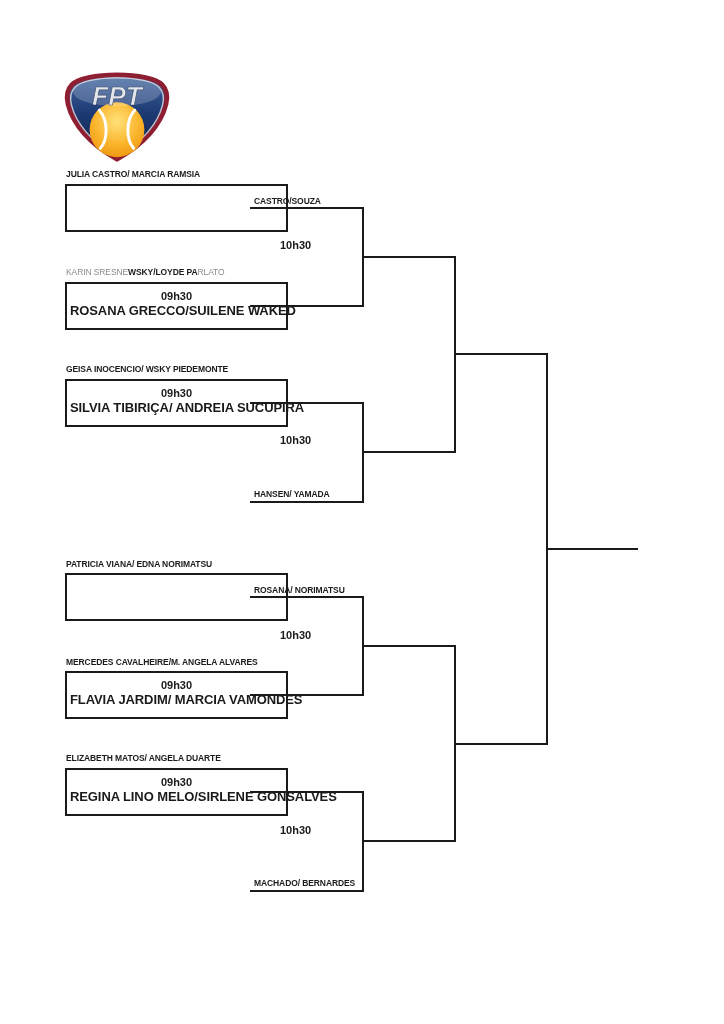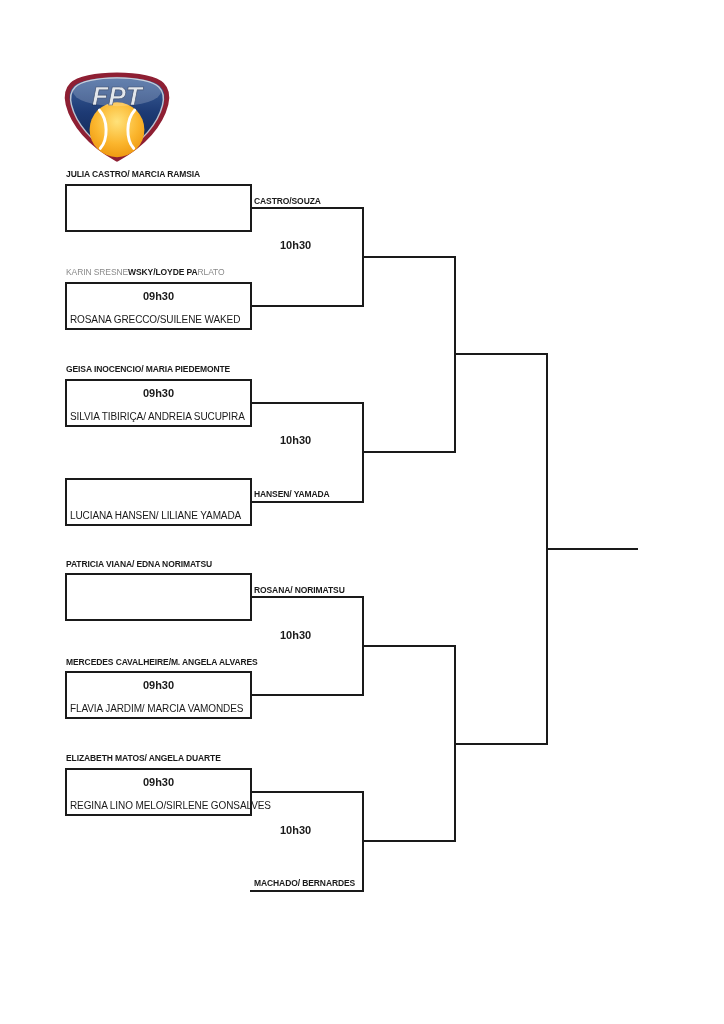--- a/index.html
+++ b/index.html
@@ -12,28 +12,28 @@
     position:absolute;left:281px;top:90px;font-size:19px;font-weight:bold;
     letter-spacing:0.2px;color:#000;white-space:pre;
   }
   .team-label{
     position:absolute;left:66px;font-size:8.5px;font-weight:bold;color:#1a1a1a;
     white-space:nowrap;letter-spacing:-0.1px;line-height:11px;
   }
   .seg-light{color:#8a8a8a;font-weight:normal;}
   .match-box{
     position:absolute;left:65px;width:183px;height:44px;
-    border:2px solid #1a1a1a;background:#fff;
+    border:2px solid #1a1a1a;background:#fff;padding-left:36px;
   }
   .box-time{
     position:absolute;top:6px;left:0;right:0;text-align:center;
     font-size:11px;font-weight:bold;color:#1a1a1a;
   }
   .box-team{
-    position:absolute;bottom:3px;left:3px;font-size:10px;font-weight:normal;
+    position:absolute;bottom:10px;left:3px;font-size:13px;font-weight:bold;
     color:#1a1a1a;white-space:nowrap;letter-spacing:-0.1px;
   }
   .adv-label{
     position:absolute;left:254px;font-size:8.5px;font-weight:bold;color:#1a1a1a;
     white-space:nowrap;letter-spacing:-0.1px;
   }
   .r2-time{position:absolute;left:280px;font-size:11px;font-weight:bold;color:#1a1a1a;}
   .hline{position:absolute;height:2px;background:#1a1a1a;}
   .vline{position:absolute;width:2px;background:#1a1a1a;}
 </style>
@@ -69,29 +69,26 @@
 
   <div class="team-label" style="top:169px">JULIA CASTRO/ MARCIA RAMSIA</div>
   <div class="match-box" style="top:184px"></div>
 
   <div class="team-label" style="top:267px"><span class="seg-light">KARIN SRESNE</span><span class="seg-dark">WSKY/LOYDE PA</span><span class="seg-light">RLATO</span></div>
   <div class="match-box" style="top:282px">
     <div class="box-time">09h30</div>
     <div class="box-team">ROSANA GRECCO/SUILENE WAKED</div>
   </div>
 
-  <div class="team-label" style="top:364px">GEISA INOCENCIO/ MARIA PIEDEMONTE</div>
+  <div class="team-label" style="top:364px">GEISA INOCENCIO/ WSKY PIEDEMONTE</div>
   <div class="match-box" style="top:379px">
     <div class="box-time">09h30</div>
     <div class="box-team">SILVIA TIBIRIÇA/ ANDREIA SUCUPIRA</div>
   </div>
 
-  <div class="match-box" style="top:478px">
-    <div class="box-team">LUCIANA HANSEN/ LILIANE YAMADA</div>
-  </div>
 
   <div class="team-label" style="top:559px">PATRICIA VIANA/ EDNA NORIMATSU</div>
   <div class="match-box" style="top:573px"></div>
 
   <div class="team-label" style="top:657px">MERCEDES CAVALHEIRE/M. ANGELA ALVARES</div>
   <div class="match-box" style="top:671px">
     <div class="box-time">09h30</div>
     <div class="box-team">FLAVIA JARDIM/ MARCIA VAMONDES</div>
   </div>
 

